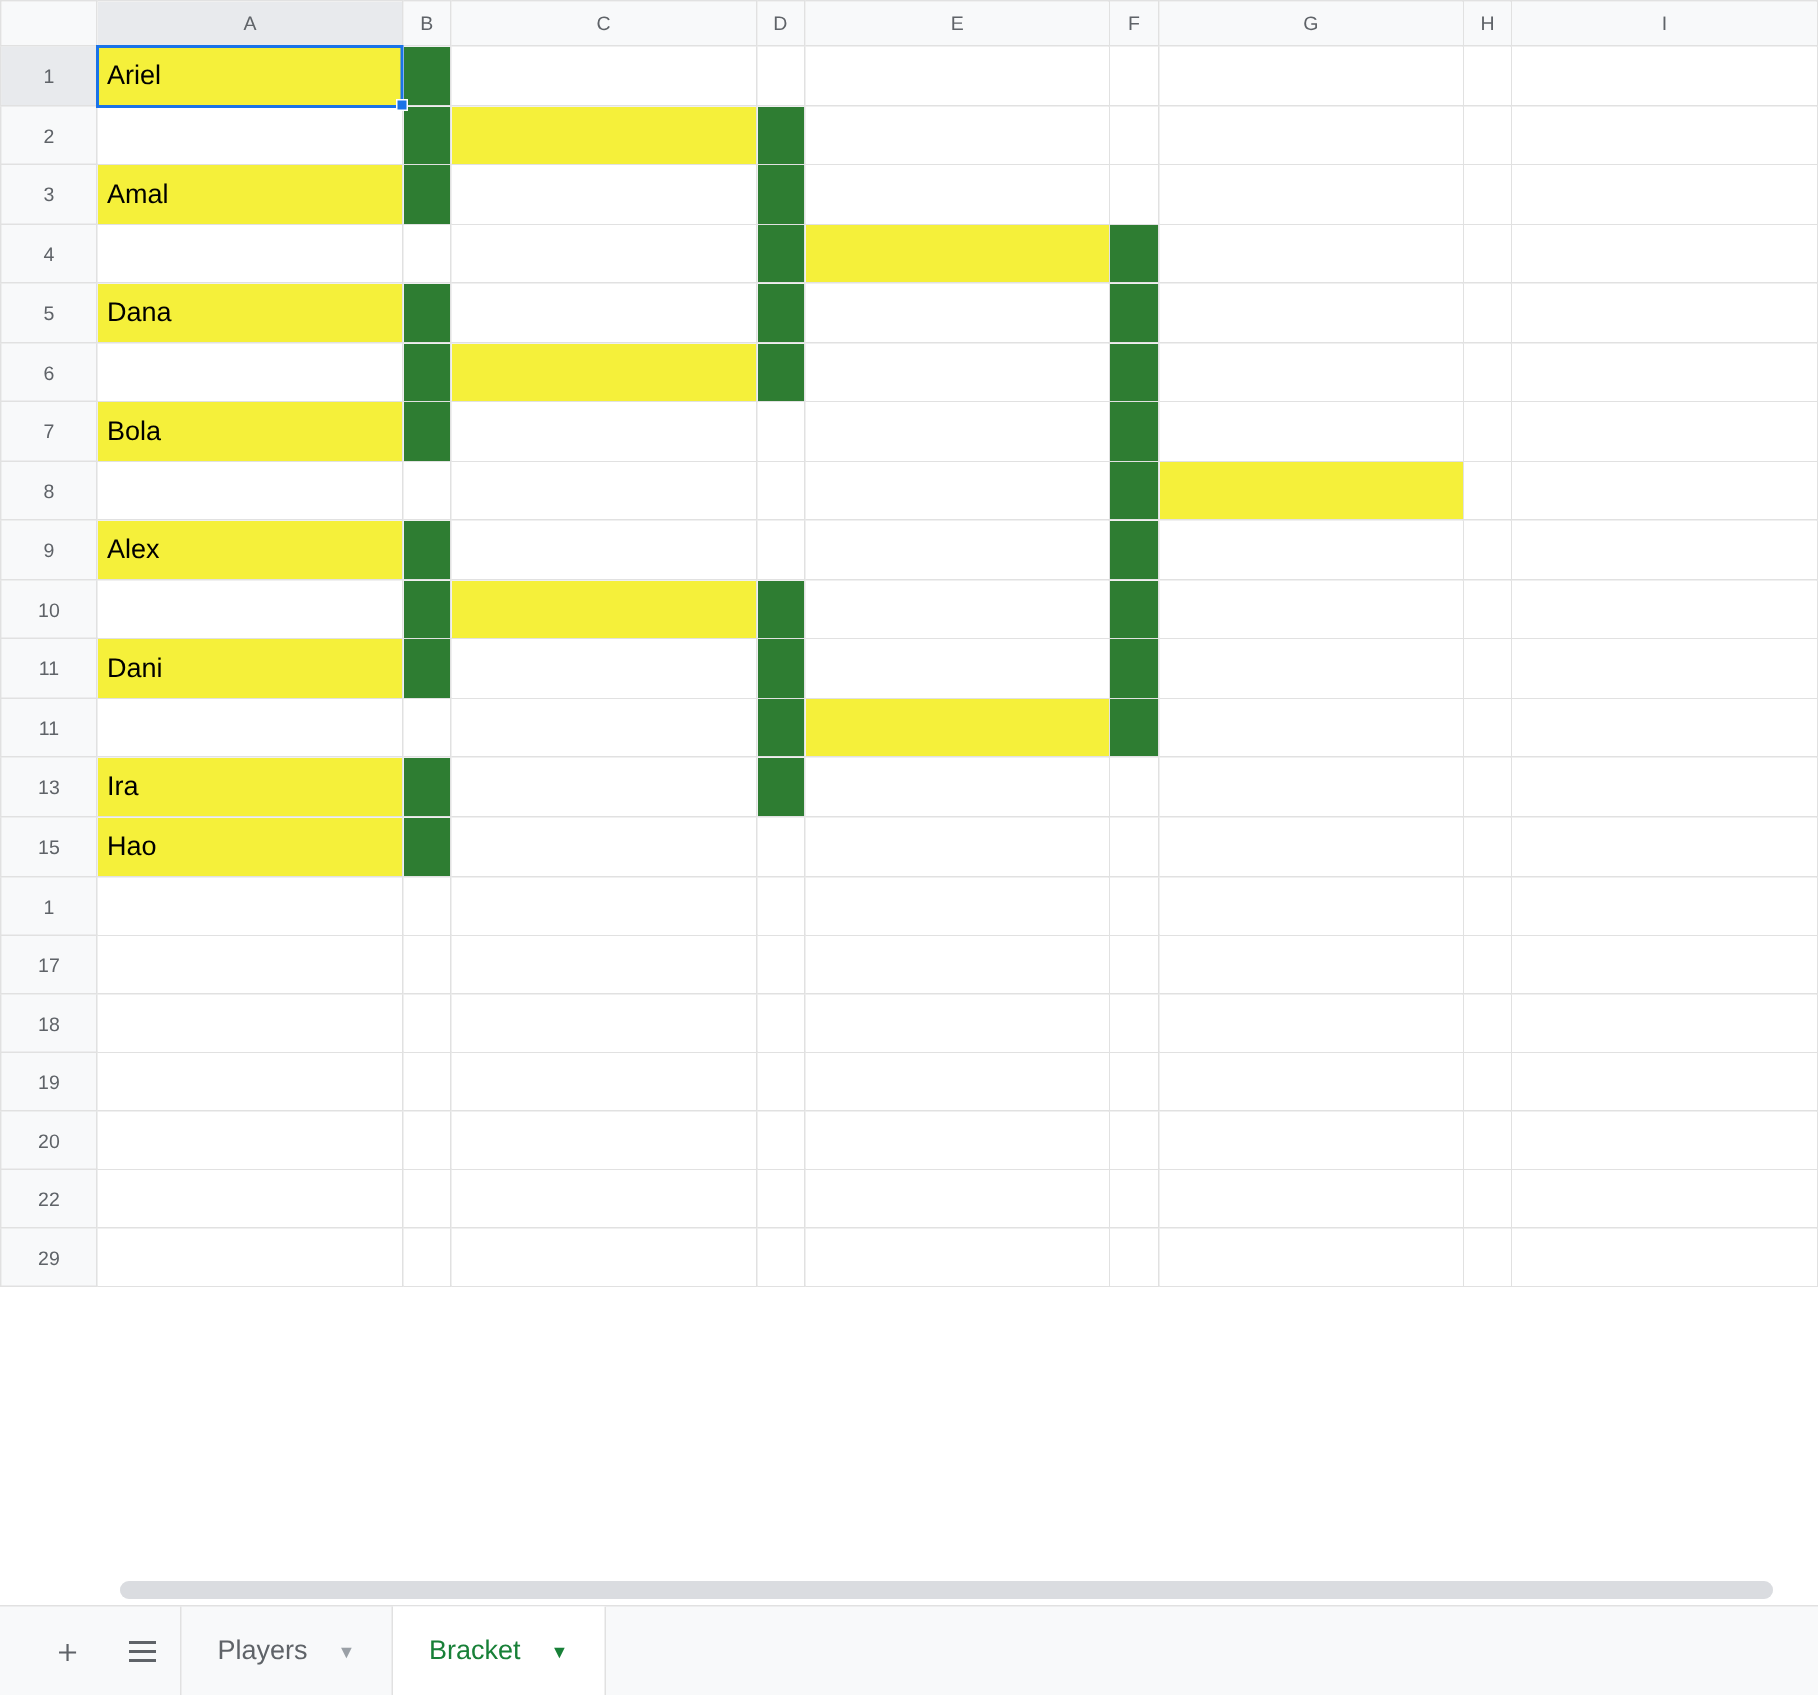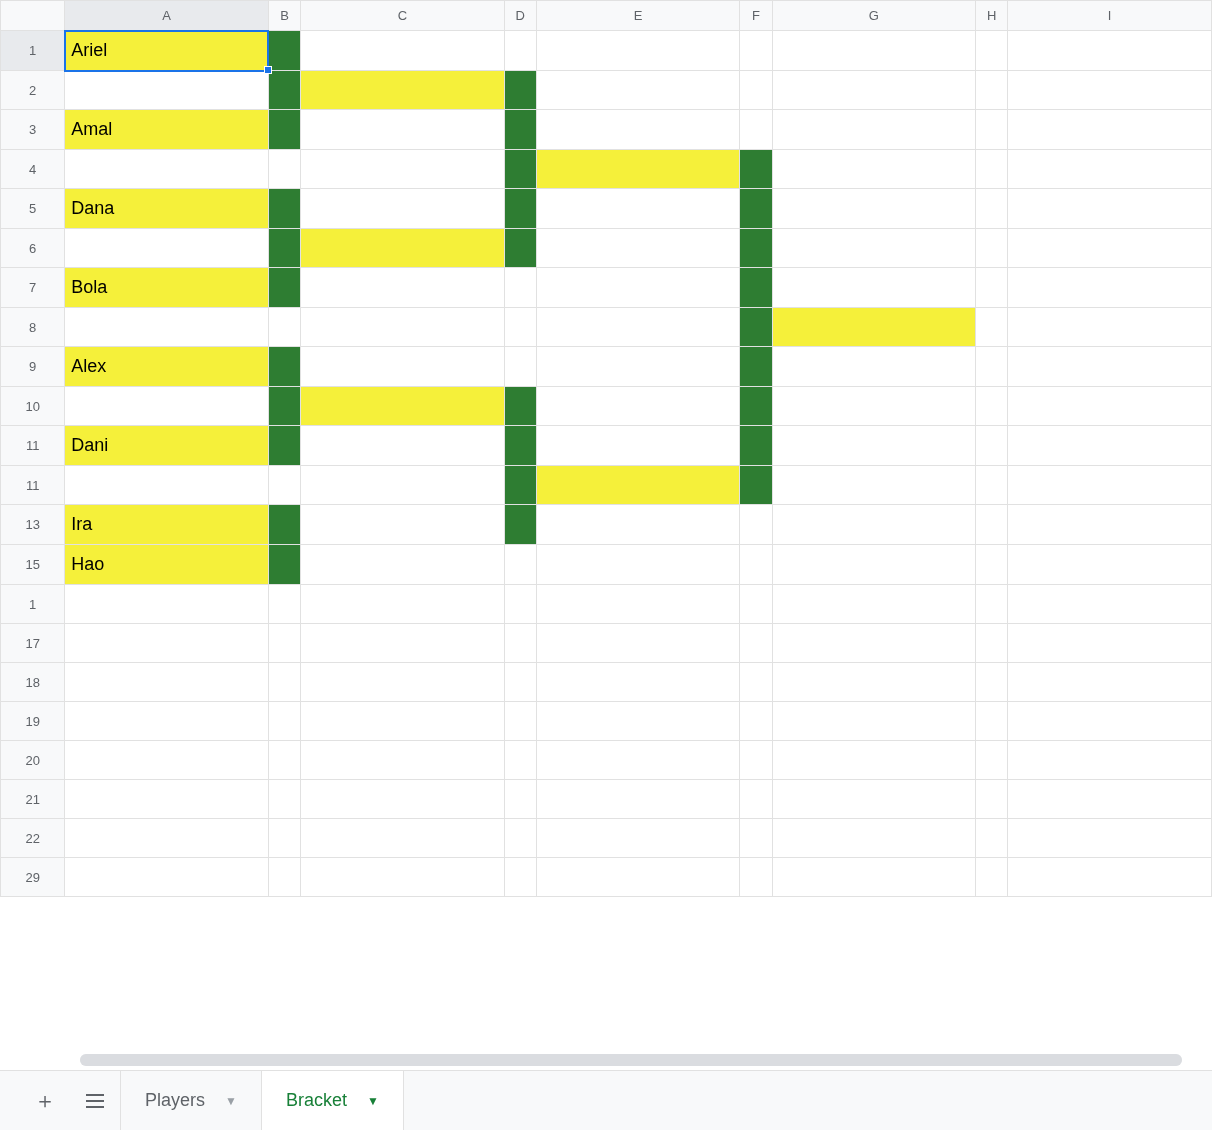--- a/index.html
+++ b/index.html
@@ -443,32 +443,20 @@
             <td></td>
             <td></td>
             <td></td>
             <td></td>
             <td></td>
             <td></td>
             <td></td>
             <td></td>
           </tr>
           <tr>
-            <th class="rowhdr">21</th>
-            <td></td>
-            <td></td>
-            <td></td>
-            <td></td>
-            <td></td>
-            <td></td>
-            <td></td>
-            <td></td>
-            <td></td>
-          </tr>
-          <tr>
             <th class="rowhdr">22</th>
             <td></td>
             <td></td>
             <td></td>
             <td></td>
             <td></td>
             <td></td>
             <td></td>
             <td></td>
             <td></td>

